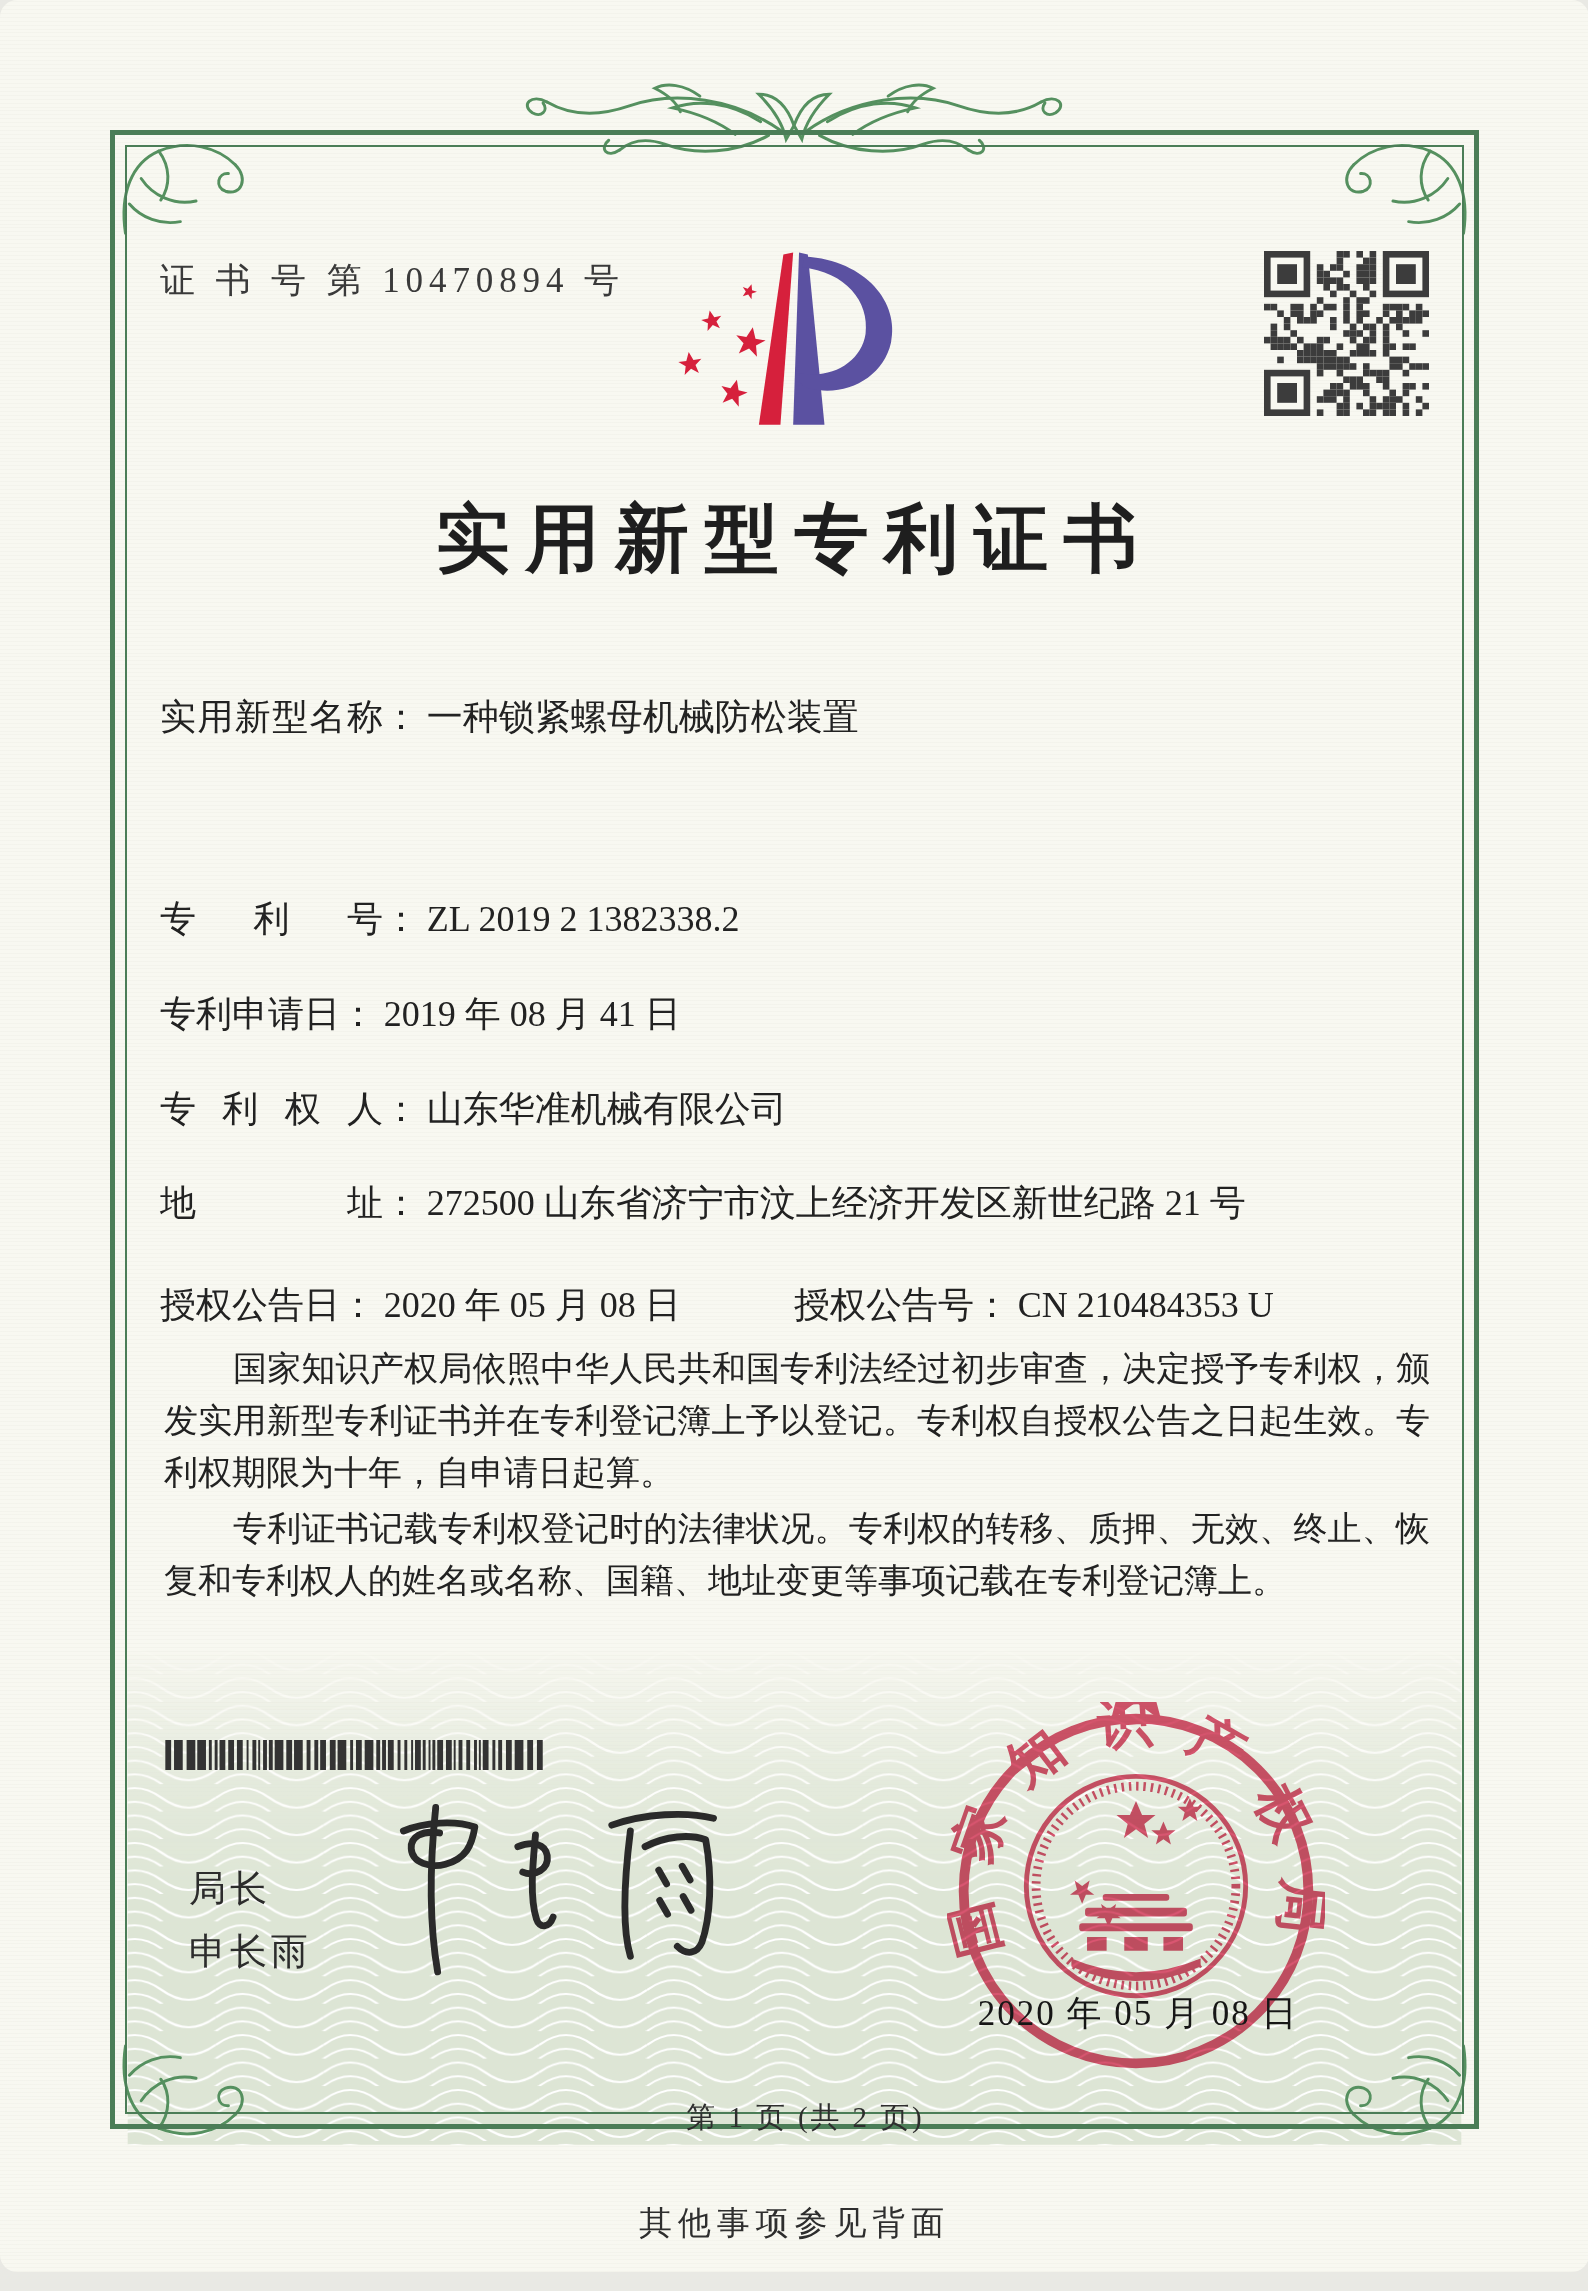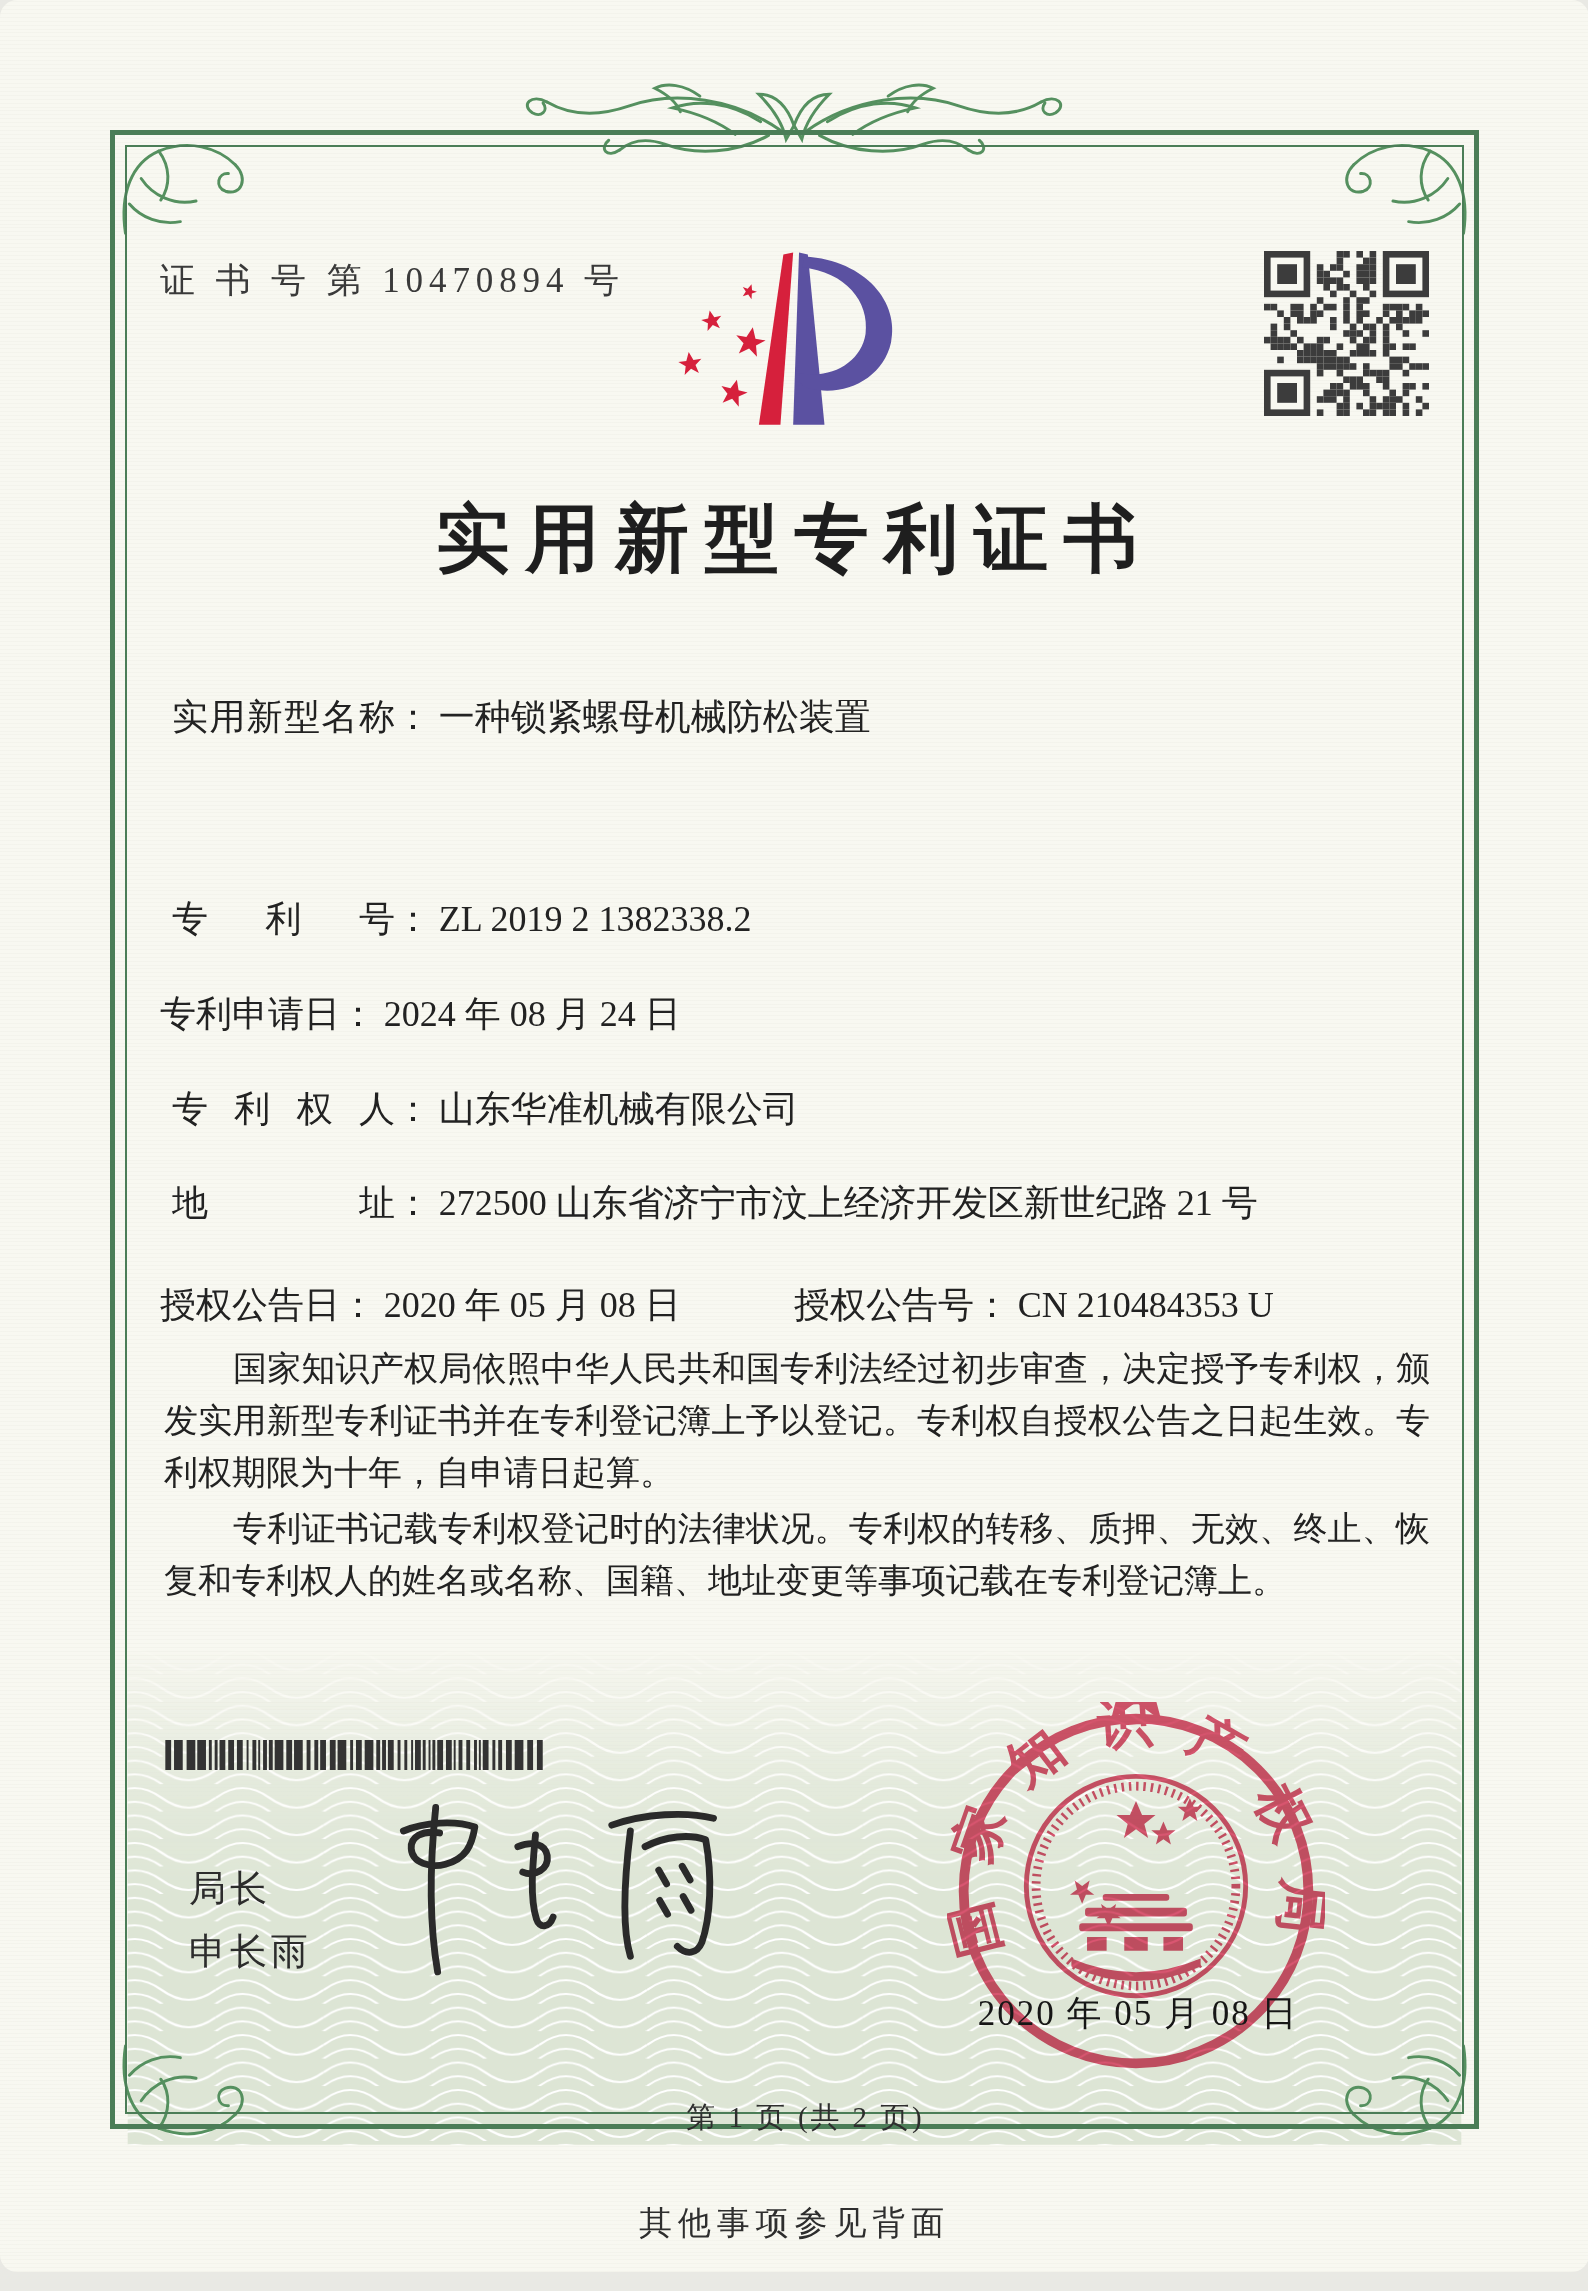--- a/index.html
+++ b/index.html
@@ -13,21 +13,21 @@
     border-radius:17px;
   }
   .abs{position:absolute;}
   
   .frame-outer{position:absolute;left:110px;top:130px;right:110px;bottom:143px;border:5.9px solid var(--green,#4b7d57);pointer-events:none;}
   .frame-inner{position:absolute;left:125px;top:145px;right:125px;bottom:158px;border:2px solid var(--green,#4b7d57);pointer-events:none;}
   .cert-no{left:160px;top:257px;font-size:35px;letter-spacing:5.9px;color:#3a3a3a;}
   .title{left:125px;right:125px;top:490px;text-align:center;font-size:74px;font-weight:bold;letter-spacing:15.7px;color:#1e1e1e;}
   .field{left:160px;font-size:36px;white-space:nowrap;color:#222;}
   .f-label{display:inline-block;vertical-align:top;text-align:justify;text-align-last:justify;-moz-text-align-last:justify;}
-  .w6{width:223px;margin-left:12px;}
+  .w6{width:223px;}
   .colon{display:inline-block;margin-right:7.8px;}
   .grant-no{left:794px;top:1281px;font-size:36px;white-space:nowrap;color:#222;}
   .paras{left:160px;width:1274px;top:1339px;font-size:34px;line-height:52px;text-align:justify;color:#222;}
   .paras p{margin:4px;text-indent:69px;}
   .issuer-title{left:189px;top:1864px;font-size:37px;font-family:"Liberation Sans","DejaVu Sans",sans-serif;color:#2c2c2c;letter-spacing:3.9px;}
   .issuer-name{left:189px;top:1927px;font-size:37px;font-family:Liberation Serif, serif;color:#2c2c2c;letter-spacing:3.9px;}
   .seal-date{left:949px;width:378px;top:1990px;text-align:center;font-size:35px;color:#161616;letter-spacing:2px;z-index:6;}
   .page-info{left:125px;right:125px;top:2098px;text-align:center;font-size:29px;color:#2e2e2e;letter-spacing:2.9px;z-index:5;padding-left:22px;}
   .back-note{left:0;right:0;top:2201px;text-align:center;font-size:33px;color:#2e2e2e;letter-spacing:5.9px;}
   svg{display:block;}
@@ -343,21 +343,21 @@
 
   <div class="abs title layer">实用新型专利证书</div>
 
   <div class="abs field layer" style="top:693px">
     <span class="f-label w6">实用新型名称</span><span class="colon">：</span><span>一种锁紧螺母机械防松装置</span>
   </div>
   <div class="abs field layer" style="top:895px">
     <span class="f-label w6">专 利 号</span><span class="colon">：</span><span>ZL 2019 2 1382338.2</span>
   </div>
   <div class="abs field layer" style="top:990px">
-    <span class="f-label">专利申请日</span><span class="colon">：</span><span>2024 年 08 月 24 日</span>
+    <span class="f-label">专利申请日</span><span class="colon">：</span><span>2019 年 08 月 41 日</span>
   </div>
   <div class="abs field layer" style="top:1085px">
     <span class="f-label w6">专 利 权 人</span><span class="colon">：</span><span>山东华准机械有限公司</span>
   </div>
   <div class="abs field layer" style="top:1179px">
     <span class="f-label w6">地 址</span><span class="colon">：</span><span>272500 山东省济宁市汶上经济开发区新世纪路 21 号</span>
   </div>
   <div class="abs field layer" style="top:1281px">
     <span class="f-label">授权公告日</span><span class="colon">：</span><span>2020 年 05 月 08 日</span>
   </div>

